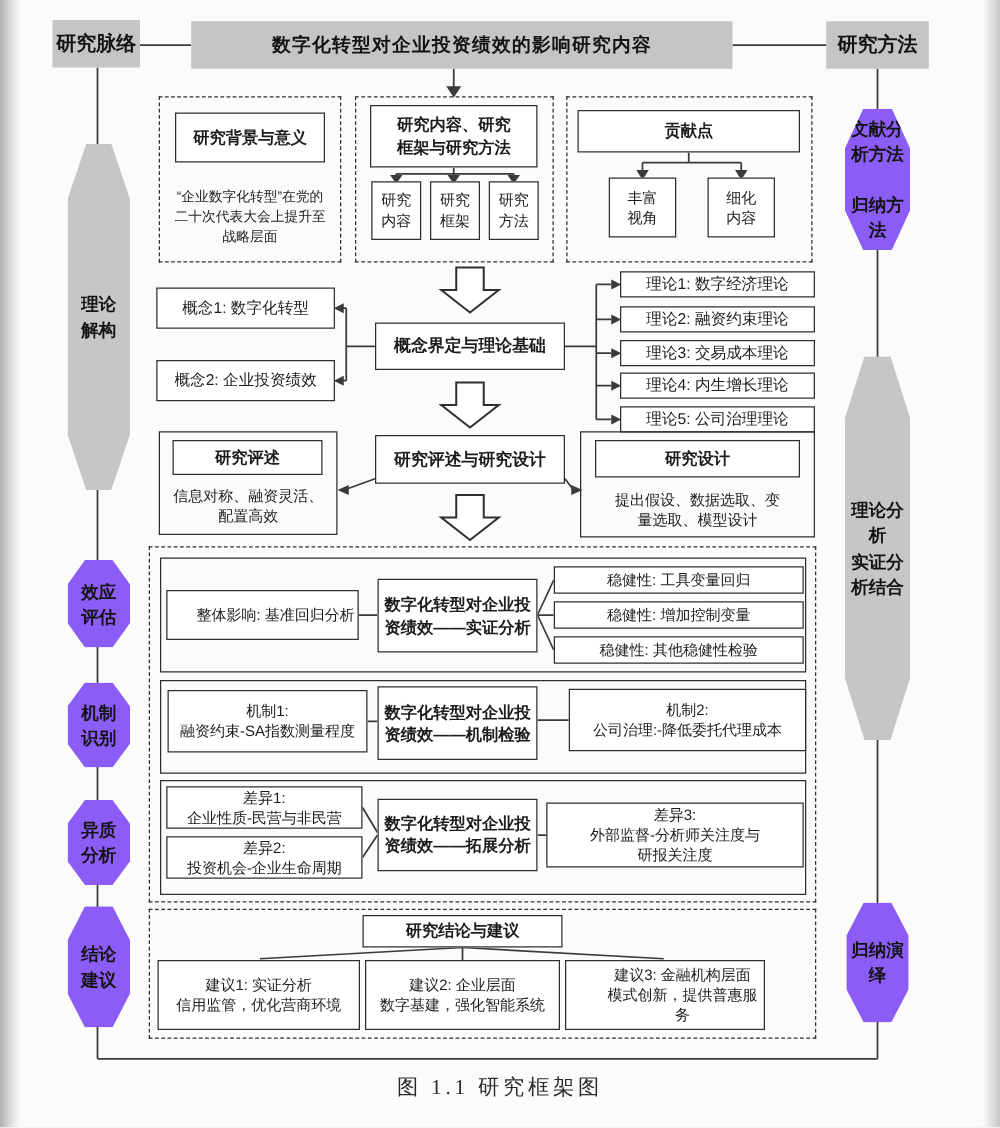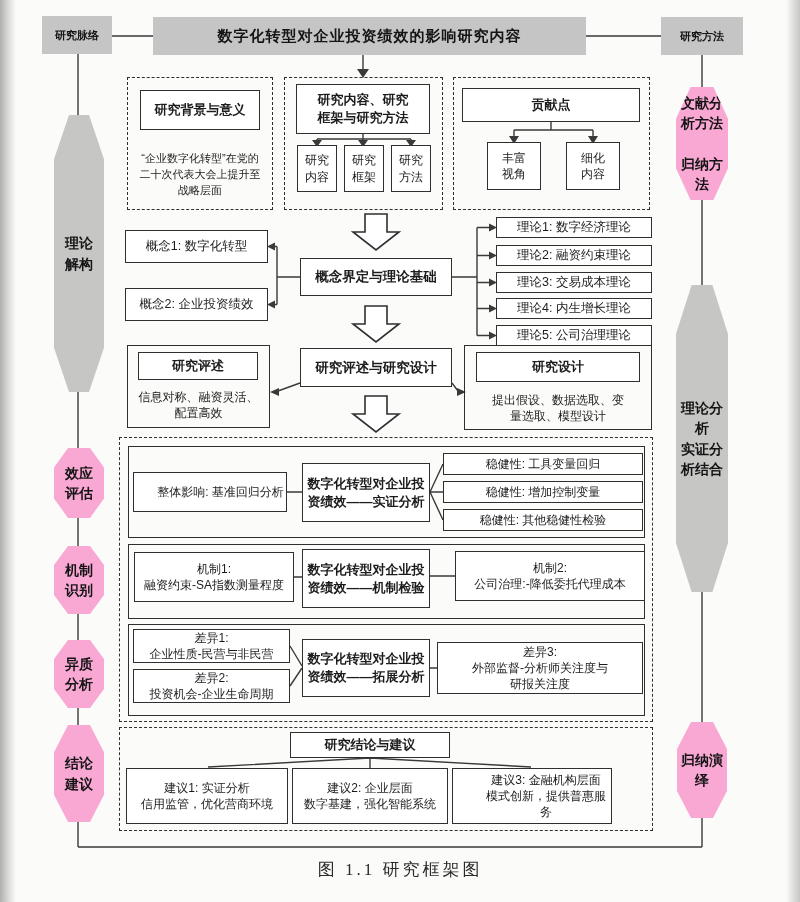--- a/index.html
+++ b/index.html
@@ -10,31 +10,31 @@
   .canvas{
     position:relative;width:800px;height:902px;margin:0 auto;
     background:#fbfbf9;overflow:hidden;color:#1c1c1c;
   }
   .edge-l{position:absolute;left:0;top:0;width:16px;height:100%;
     background:linear-gradient(to right,#b0b0ae,#dddddb 55%,rgba(251,251,249,0));}
   .edge-r{position:absolute;right:0;top:0;width:14px;height:100%;
     background:linear-gradient(to left,#c6c6c4,#e3e3e1 55%,rgba(251,251,249,0));}
   .abs{position:absolute;box-sizing:border-box;}
   .flexc{display:flex;align-items:center;justify-content:center;text-align:center;}
-  .gbox{background:#c5c5c5;font-weight:bold;font-size:11px;color:#141414;}
+  .gbox{background:#c5c5c5;font-weight:bold;font-size:16px;color:#141414;}
   .sbox{background:rgba(255,255,255,0.0);border:1.5px solid #2f2f2f;}
   .sbox2{background:#fff;border:1.4px solid #2f2f2f;}
   .dashed{border:1.6px dashed #2f2f2f;background:transparent;}
   .bold{font-weight:bold;}
   .pre{white-space:pre-line;}
   .t11{font-size:11px;line-height:1.45;}
   .t12{font-size:12px;line-height:1.35;}
   .t125{font-size:12.5px;line-height:1.35;}
   .t13{font-size:13px;line-height:1.35;}
-  .hex{background:#f9a8d4;
+  .hex{background:#8b5cf6;
     clip-path:polygon(28% 0%,72% 0%,100% 28%,100% 72%,72% 100%,28% 100%,0% 72%,0% 28%);}
   .hexlong{background:#c6c6c5;
     clip-path:polygon(30% 0%,70% 0%,100% 16%,100% 84%,70% 100%,30% 100%,0% 84%,0% 16%);}
   .rail-label{font-weight:bold;font-size:14px;line-height:1.45;text-align:center;color:#141414;}
   .title-bar{letter-spacing:1px;font-size:15px;}
   .caption{font-family:"Liberation Serif","DejaVu Serif",serif;
     font-size:17px;letter-spacing:3px;color:#2b2b2b;}
   svg.connectors{position:absolute;left:0;top:0;}
 </style>
 </head>

